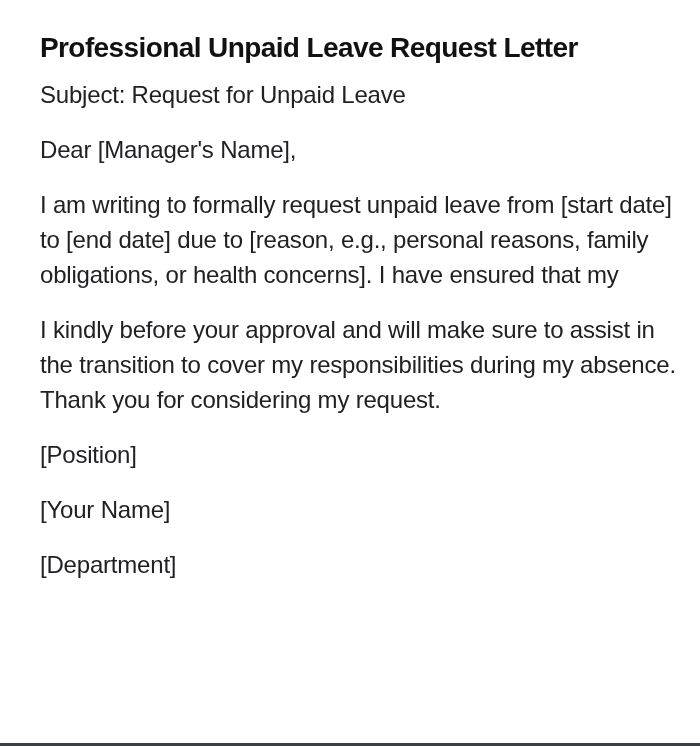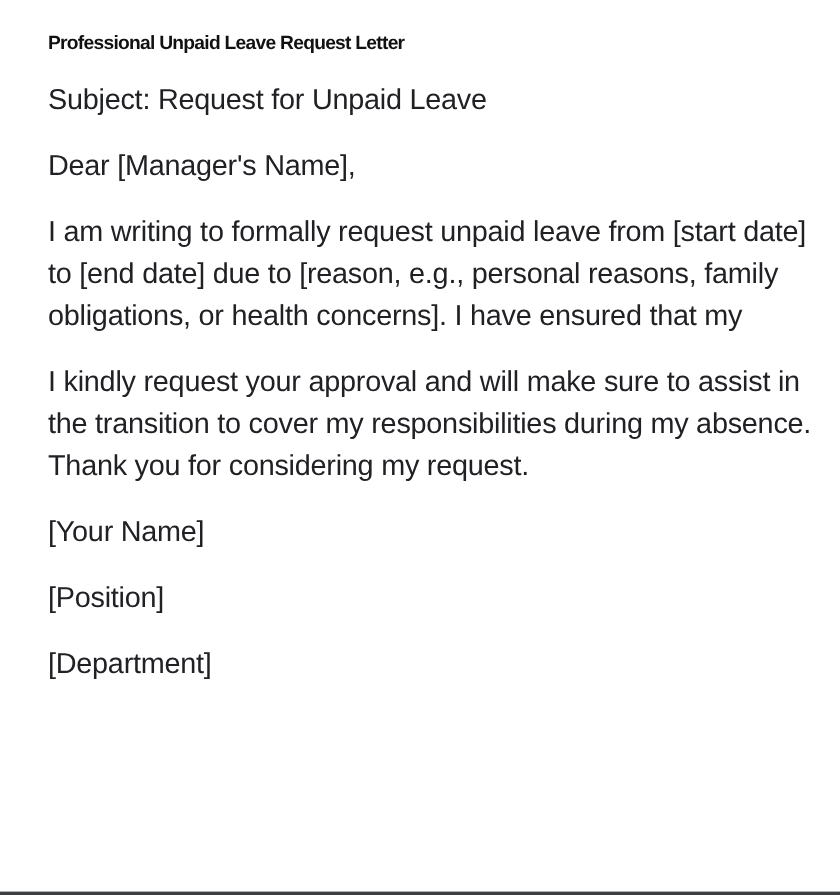--- a/index.html
+++ b/index.html
@@ -15,22 +15,22 @@
     height:746px;
     position:relative;
     overflow:hidden;
     font-family:"Liberation Sans","DejaVu Sans",sans-serif;
     color:var(--text-color);
   }
   .page{
     padding:20px 40px 0 40px;
   }
   h1.doc-title{
-    margin-top:2px;
-    font-size:16px;
+    margin-top:13px;
+    font-size:28px;
     line-height:30px;
     font-weight:700;
     letter-spacing:-0.6px;
     color:var(--title-color);
   }
   .para{
     margin-top:20px;
     font-size:24px;
     line-height:35px;
     letter-spacing:-0.2px;
@@ -61,27 +61,27 @@
 
   <p class="para">Dear [Manager's Name],</p>
 
   <div class="para">
     <div class="line">I am writing to formally request unpaid leave from [start date]</div>
     <div class="line">to [end date] due to [reason, e.g., personal reasons, family</div>
     <div class="line">obligations, or health concerns]. I have ensured that my</div>
   </div>
 
   <div class="para">
-    <div class="line">I kindly request your approval and will make sure to assist in</div>
+    <div class="line">I kindly before your approval and will make sure to assist in</div>
     <div class="line">the transition to cover my responsibilities during my absence.</div>
     <div class="line">Thank you for considering my request.</div>
   </div>
 
 
+  <p class="para">[Position]</p>
+
   <p class="para">[Your Name]</p>
-
-  <p class="para">[Position]</p>
 
   <p class="para">[Department]</p>
 
 </div>
 
 <div class="bottom-divider"></div>
 
 </body></html>

